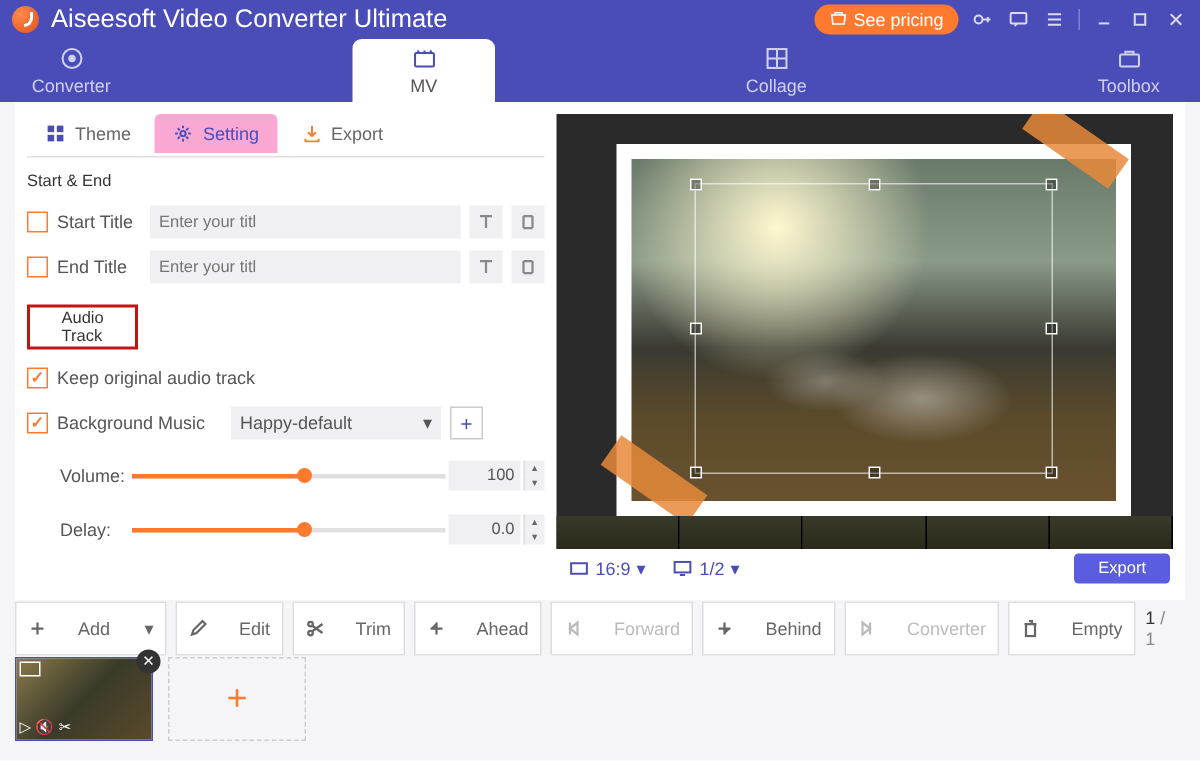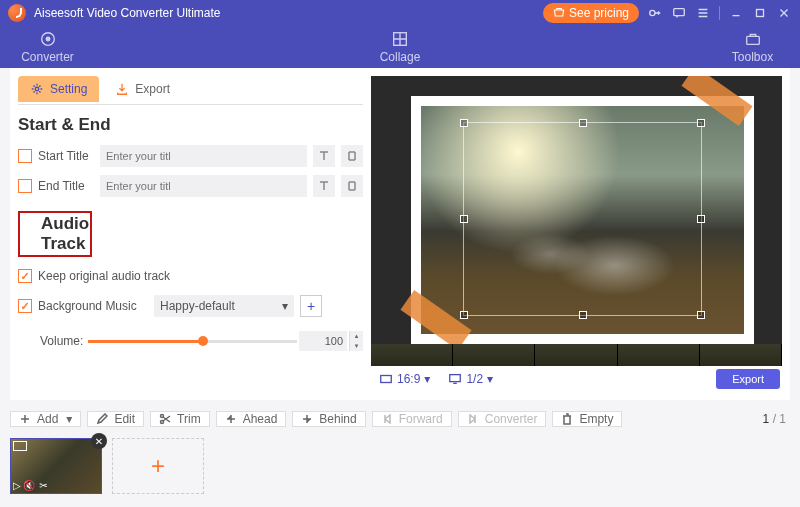--- a/index.html
+++ b/index.html
@@ -1,36 +1,36 @@
 <!DOCTYPE html>
 <html><head>
 <meta charset="utf-8">
 <style>
 *{margin:0;padding:0;box-sizing:border-box;font-family:Arial,sans-serif;font-size:12px;-webkit-user-select:none;user-select:none}
 body{width:800px;height:507px;background:#f5f5f7;overflow:hidden}
 .titlebar{height:26px;background:#4a4db8;display:flex;align-items:center;padding:0 8px;color:#fff}
 .logo{width:18px;height:18px;border-radius:50%;background:radial-gradient(circle at 30% 30%,#ff8a4a,#e05020);margin-right:8px;position:relative}
 .logo::after{content:'';position:absolute;inset:4px 4px 4px 8px;border:2px solid #fff;border-left:none;border-top:none;border-radius:0 0 8px 0}
-.title-text{font-size:12px;flex:1}
+.title-text{font-size:17px;flex:1}
 .title-right{display:flex;gap:8px;align-items:center}
 .see-pricing{background:#ff7a2e;color:#fff;padding:3px 10px;border-radius:10px;display:flex;align-items:center;gap:4px;font-size:11px}
 .tbar-ico{width:16px;height:16px;opacity:.8;display:flex;align-items:center;justify-content:center}
 .tbar-ico svg{width:14px;height:14px;stroke:#fff;fill:none;stroke-width:1.5}
 .navbar{height:42px;background:#4a4db8;display:flex;justify-content:space-between;gap:0;padding:0}
 .nav-item{width:95px;display:flex;flex-direction:column;align-items:center;justify-content:center;color:#d0d0f0;font-size:11px;gap:2px;cursor:pointer}
 .nav-item.active{background:#fff;color:#555;border-radius:6px 6px 0 0}
 .nav-item svg{width:18px;height:18px;stroke:currentColor;fill:none;stroke-width:1.5}
 .nav-item.active svg{stroke:#4a4db8;fill:none}
 .main{display:flex;height:332px;background:#fff;margin:0 10px;padding:8px}
 .left-panel{width:345px;display:flex;flex-direction:column}
 .tabs{display:flex;gap:4px;border-bottom:1px solid #e0e0e0;padding-bottom:2px}
 .tab{padding:6px 12px;display:flex;align-items:center;gap:6px;color:#666;cursor:pointer;border-radius:4px 4px 0 0}
-.tab.active{background:#fdba74;color:#4a4db8}
+.tab.active{background:#f9a8d4;color:#4a4db8}
 .tab svg{width:14px;height:14px}
-.section-title{font-weight:bold;color:#333;margin:10px 0 6px;font-size:17px}
+.section-title{font-weight:normal;color:#333;margin:10px 0 6px;font-size:11px}
 .section-title.hl{border:2px solid #c01515;padding:1px 21px;display:inline-block;width:74px}
 .field-row{display:flex;align-items:center;gap:6px;margin:4px 0}
 .chk{width:14px;height:14px;border:1.5px solid #ff7a2e;display:inline-flex;align-items:center;justify-content:center;cursor:pointer}
 .chk.checked::after{content:'✓';color:#ff7a2e;font-size:11px;font-weight:bold;line-height:1}
 .field-label{width:56px;color:#555}
 .field-input{flex:1;height:22px;background:#f0f0f2;border:none;padding:0 6px;color:#aaa;font-size:11px}
 .mini-btn{width:22px;height:22px;background:#f0f0f2;display:flex;align-items:center;justify-content:center;color:#888;cursor:pointer}
 .mini-btn svg{width:12px;height:12px;stroke:#888;fill:none;stroke-width:1.5}
 .chk-row{display:flex;align-items:center;gap:6px;margin:6px 0;color:#555}
 .dropdown{flex:1;max-width:140px;height:22px;background:#f0f0f2;display:flex;align-items:center;justify-content:space-between;padding:0 6px;color:#555;font-size:11px;cursor:pointer}
@@ -71,21 +71,21 @@
 .progress-fill{position:absolute;height:100%;width:15%;background:#ff7a2e}
 .progress-thumb{position:absolute;width:8px;height:8px;background:#ff7a2e;border-radius:50%;top:-2.5px;left:15%;transform:translateX(-50%)}
 .time{font-size:10px}
 .time .cur{color:#4a4db8}.time .tot{color:#888}
 .vol-ico{width:16px;height:16px}
 .export-row{height:26px;display:flex;align-items:center;gap:6px;padding:2px}
 .ratio-btn,.screen-btn{display:flex;align-items:flex-end;gap:4px;color:#4a4db8;font-size:11px;cursor:pointer;padding:2px 6px}
 .ratio-btn svg,.screen-btn svg{width:14px;height:14px;stroke:#4a4db8;fill:none;stroke-width:1.5}
 .export-btn{margin-left:auto;background:#5a5de0;color:#fff;padding:4px 16px;border-radius:3px;cursor:pointer;font-size:11px}
 .toolbar{height:30px;margin:4px 10px 0;display:flex;gap:6px;align-items:center}
-.tool-btn{height:16px;padding:0 8px;border:1px solid #ddd;background:#fff;display:flex;align-items:center;gap:6px;color:#666;cursor:pointer;font-size:11px}
+.tool-btn{height:36px;padding:0 8px;border:1px solid #ddd;background:#fff;display:flex;align-items:center;gap:21px;color:#666;cursor:pointer;font-size:11px}
 .tool-btn.disabled{color:#bbb}
 .tool-btn svg{width:12px;height:12px;stroke:currentColor;fill:none;stroke-width:1.5}
 .page-info{margin-left:auto;color:#888;font-size:11px;padding-right:4px}
 .thumbs{margin:4px 10px;display:flex;gap:10px}
 .thumb{width:92px;height:56px;position:relative;border:1px solid #4a4db8;cursor:pointer}
 .thumb-img{width:100%;height:100%;background:linear-gradient(135deg,#8a7a4a 0%,#3a3a2a 50%,#5a4a2a 100%)}
 .thumb-close{position:absolute;top:-6px;right:-6px;width:16px;height:16px;background:#333;border-radius:50%;color:#fff;display:flex;align-items:center;justify-content:center;font-size:10px}
 .thumb-icons{position:absolute;bottom:2px;left:2px;display:flex;gap:3px}
 .thumb-icons span{color:#fff;font-size:10px}
 .thumb-badge{position:absolute;top:2px;left:2px;width:14px;height:10px;border:1px solid #fff}
@@ -141,40 +141,56 @@
 </div>
 
 <div class="navbar">
   <div class="nav-item">
     <svg viewBox="0 0 20 20">
         <circle cx="10" cy="10" r="7"></circle>
         <circle cx="10" cy="10" r="2" fill="currentColor"></circle>
       </svg>
     <span>Converter</span>
   </div>
+  <div class="nav-item active">
+    <svg viewBox="0 0 20 20" style="stroke:#4a4db8">
+        <rect x="3" y="6" width="14" height="10" rx="1"></rect>
+        <path d="M5 4l1 2M10 4v2M15 4l-1 2"></path>
+      </svg>
+    <span>MV</span>
+  </div>
   <div class="nav-item">
     <svg viewBox="0 0 20 20">
         <rect x="3" y="3" width="14" height="14"></rect>
         <path d="M10 3v14M3 10h14"></path>
       </svg>
     <span>Collage</span>
   </div>
   <div class="nav-item">
     <svg viewBox="0 0 20 20">
         <rect x="3" y="7" width="14" height="9" rx="1"></rect>
         <path d="M7 7V5h6v2"></path>
       </svg>
     <span>Toolbox</span>
   </div>
 </div>
 
 <div class="main">
 
   <div class="left-panel">
     <div class="tabs">
+      <div class="tab">
+        <svg viewBox="0 0 16 16" style="fill:#4a4db8">
+            <rect x="2" y="2" width="5" height="5"></rect>
+            <rect x="9" y="2" width="5" height="5"></rect>
+            <rect x="2" y="9" width="5" height="5"></rect>
+            <rect x="9" y="9" width="5" height="5"></rect>
+          </svg>
+        <span>Theme</span>
+      </div>
       <div class="tab active">
         <svg viewBox="0 0 16 16" style="fill:none;stroke:#4a4db8;stroke-width:1.5">
             <circle cx="8" cy="8" r="2"></circle>
             <path d="M8 2v2M8 12v2M2 8h2M12 8h2M4 4l1.5 1.5M10.5 10.5L12 12M12 4l-1.5 1.5M5.5 10.5L4 12"></path>
           </svg>
         <span>Setting</span>
       </div>
       <div class="tab">
         <svg viewBox="0 0 16 16" style="fill:none;stroke:#ff7a2e;stroke-width:1.5">
             <path d="M8 2v8m-3-3l3 3 3-3M3 12v2h10v-2"></path>
@@ -233,20 +249,32 @@
     </div>
 
 
     <div class="slider-row">
       <div class="slider-label">Volume:</div>
       <div class="slider-track">
         <div class="slider-fill" style="width:55%"></div>
           <div class="slider-thumb" style="left:55%"></div>
       </div>
       <div class="num-box">100</div>
+      <div class="stepper">
+          <div>▴</div>
+          <div>▾</div>
+        </div>
+    </div>
+    <div class="slider-row">
+      <div class="slider-label">Delay:</div>
+      <div class="slider-track">
+        <div class="slider-fill" style="width:55%"></div>
+          <div class="slider-thumb" style="left:55%"></div>
+      </div>
+      <div class="num-box">0.0</div>
       <div class="stepper">
           <div>▴</div>
           <div>▾</div>
         </div>
     </div>
   </div>
 
   <div class="right-panel">
     <div class="preview">
       <div class="photo-frame">
@@ -316,31 +344,31 @@
         <path d="M4 4l7 5M4 8l7-5"></path>
       </svg>
       <span>Trim</span>
     </div>
   <div class="tool-btn">
       <svg viewBox="0 0 12 12">
         <path d="M6 2v8M2 6h8M3 6l3-3"></path>
       </svg>
       <span>Ahead</span>
     </div>
+  <div class="tool-btn disabled">
+      <svg viewBox="0 0 12 12">
+        <path d="M4 2v8M4 6l5-4v8z"></path>
+      </svg>
+      <span>Forward</span>
+    </div>
   <div class="tool-btn">
       <svg viewBox="0 0 12 12">
         <path d="M6 2v8M2 6h8M9 6l-3 3"></path>
       </svg>
       <span>Behind</span>
-    </div>
-  <div class="tool-btn disabled">
-      <svg viewBox="0 0 12 12">
-        <path d="M4 2v8M4 6l5-4v8z"></path>
-      </svg>
-      <span>Forward</span>
     </div>
   <div class="tool-btn disabled">
       <svg viewBox="0 0 12 12">
         <path d="M8 2v8M8 6L3 2v8z"></path>
       </svg>
       <span>Converter</span>
     </div>
   <div class="tool-btn">
       <svg viewBox="0 0 12 12">
         <path d="M3 3h6v8H3zM2 3h8M5 1h2v2"></path>

